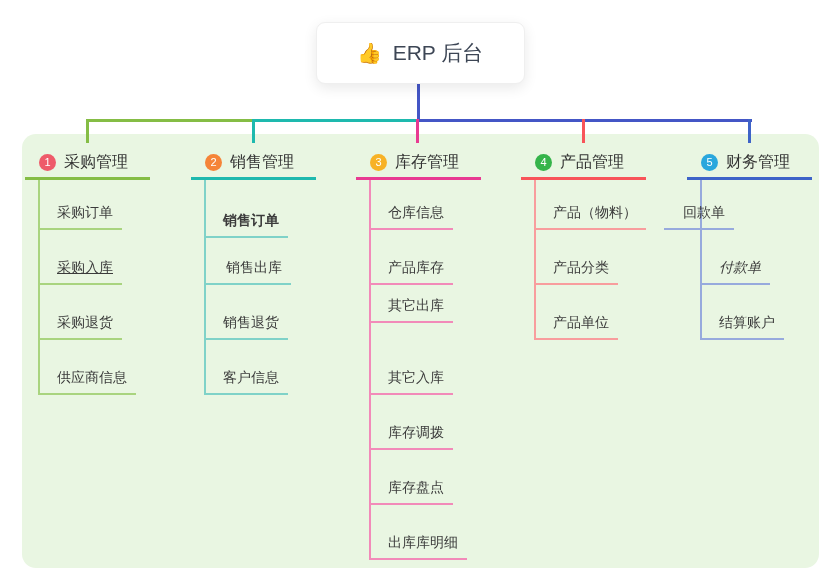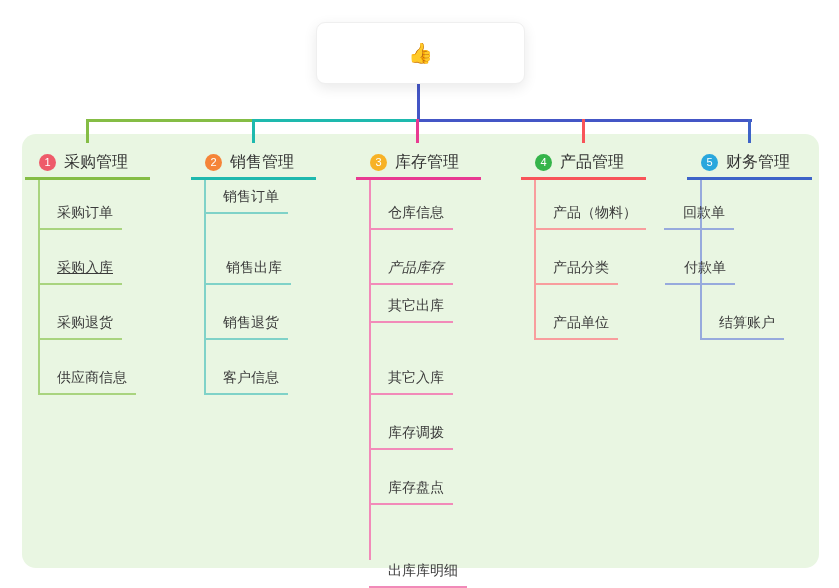--- a/index.html
+++ b/index.html
@@ -21,20 +21,21 @@
     font-size:14px;color:#3b3b3b;line-height:16px;white-space:nowrap;z-index:2;cursor:default;}
 </style>
 </head>
 <body>
 
 <div class="canvas">
   <div class="panel"></div>
 
   <div class="root-node">
     <span class="root-icon">👍</span>
+    <span class="root-label">ERP 后台</span>
   </div>
 
   <div id="connectors">
       <div class="vline" style="left: 417px; top: 81px; width: 3px; height: 38px; background: rgb(68, 86, 198);"></div>
       <div class="hline" style="left: 87px; top: 119px; width: 166px; height: 3px; background: rgb(133, 189, 69);"></div>
       <div class="hline" style="left: 253px; top: 119px; width: 165px; height: 3px; background: rgb(30, 185, 174);"></div>
       <div class="hline" style="left: 418px; top: 119px; width: 334px; height: 3px; background: rgb(68, 86, 198);"></div>
       <div class="vline" style="left: 86px; top: 119px; width: 3px; height: 24px; background: rgb(133, 189, 69);"></div>
       <div class="vline" style="left: 252px; top: 119px; width: 3px; height: 24px; background: rgb(30, 185, 174);"></div>
       <div class="vline" style="left: 416px; top: 119px; width: 3px; height: 24px; background: rgb(232, 58, 146);"></div>
@@ -52,43 +53,43 @@
     <span class="branch-label">采购管理</span>
   </div>
       <div class="sub-item" style="left: 38px; top: 204px; border-bottom-color: rgb(169, 212, 127);">采购订单</div>
       <div class="sub-item" style="left: 38px; top: 259px; border-bottom-color: rgb(169, 212, 127); text-decoration: underline;">采购入库</div>
       <div class="sub-item" style="left: 38px; top: 314px; border-bottom-color: rgb(169, 212, 127);">采购退货</div>
       <div class="sub-item" style="left: 38px; top: 369px; border-bottom-color: rgb(169, 212, 127);">供应商信息</div>
       <div class="branch-header" style="left: 191px; top: 151px; border-bottom-color: rgb(30, 185, 174);">
     <span class="badge" style="background: rgb(245, 132, 56);">2</span>
     <span class="branch-label">销售管理</span>
   </div>
-      <div class="sub-item" style="left: 204px; top: 188px; border-bottom-color: rgb(127, 210, 200);">销售订单</div>
+      <div class="sub-item" style="left: 204px; top: 212px; border-bottom-color: rgb(127, 210, 200); font-weight: bold;">销售订单</div>
       <div class="sub-item" style="left: 204px; top: 259px; border-bottom-color: rgb(127, 210, 200); padding-left: 22px;">销售出库</div>
       <div class="sub-item" style="left: 204px; top: 314px; border-bottom-color: rgb(127, 210, 200); text-align: right;">销售退货</div>
       <div class="sub-item" style="left: 204px; top: 369px; border-bottom-color: rgb(127, 210, 200);">客户信息</div>
       <div class="branch-header" style="left: 356px; top: 151px; border-bottom-color: rgb(232, 58, 146);">
     <span class="badge" style="background: rgb(247, 178, 38);">3</span>
     <span class="branch-label">库存管理</span>
   </div>
       <div class="sub-item" style="left: 369px; top: 204px; border-bottom-color: rgb(242, 138, 185);">仓库信息</div>
-      <div class="sub-item" style="left: 369px; top: 259px; border-bottom-color: rgb(242, 138, 185); font-style: italic;">产品库存</div>
+      <div class="sub-item" style="left: 369px; top: 259px; border-bottom-color: rgb(242, 138, 185);">产品库存</div>
       <div class="sub-item" style="left: 369px; top: 297px; border-bottom-color: rgb(242, 138, 185);">其它出库</div>
       <div class="sub-item" style="left: 369px; top: 369px; border-bottom-color: rgb(242, 138, 185);">其它入库</div>
       <div class="sub-item" style="left: 369px; top: 424px; border-bottom-color: rgb(242, 138, 185);">库存调拨</div>
       <div class="sub-item" style="left: 369px; top: 479px; border-bottom-color: rgb(242, 138, 185);">库存盘点</div>
-      <div class="sub-item" style="left: 369px; top: 534px; border-bottom-color: rgb(242, 138, 185); margin-top: 28px;">出库库明细</div>
+      <div class="sub-item" style="left: 369px; top: 534px; border-bottom-color: rgb(242, 138, 185);">出库库明细</div>
       <div class="branch-header" style="left: 521px; top: 151px; border-bottom-color: rgb(248, 84, 89);">
     <span class="badge" style="background: rgb(53, 180, 74);">4</span>
     <span class="branch-label">产品管理</span>
   </div>
       <div class="sub-item" style="left: 534px; top: 204px; border-bottom-color: rgb(248, 157, 157);">产品（物料）</div>
       <div class="sub-item" style="left: 534px; top: 259px; border-bottom-color: rgb(248, 157, 157);">产品分类</div>
       <div class="sub-item" style="left: 534px; top: 314px; border-bottom-color: rgb(248, 157, 157);">产品单位</div>
       <div class="branch-header" style="left: 687px; top: 151px; border-bottom-color: rgb(62, 99, 200);">
     <span class="badge" style="background: rgb(41, 167, 221);">5</span>
     <span class="branch-label">财务管理</span>
   </div>
       <div class="sub-item" style="left: 664px; top: 204px; border-bottom-color: rgb(151, 170, 221);">回款单</div>
-      <div class="sub-item" style="left: 665px; top: 259px; border-bottom-color: rgb(151, 170, 221);">付款单</div>
+      <div class="sub-item" style="left: 700px; top: 259px; border-bottom-color: rgb(151, 170, 221); font-style: italic;">付款单</div>
       <div class="sub-item" style="left: 700px; top: 314px; border-bottom-color: rgb(151, 170, 221); text-align: right;">结算账户</div>
     </div>
 </div>
 
 </body></html>

